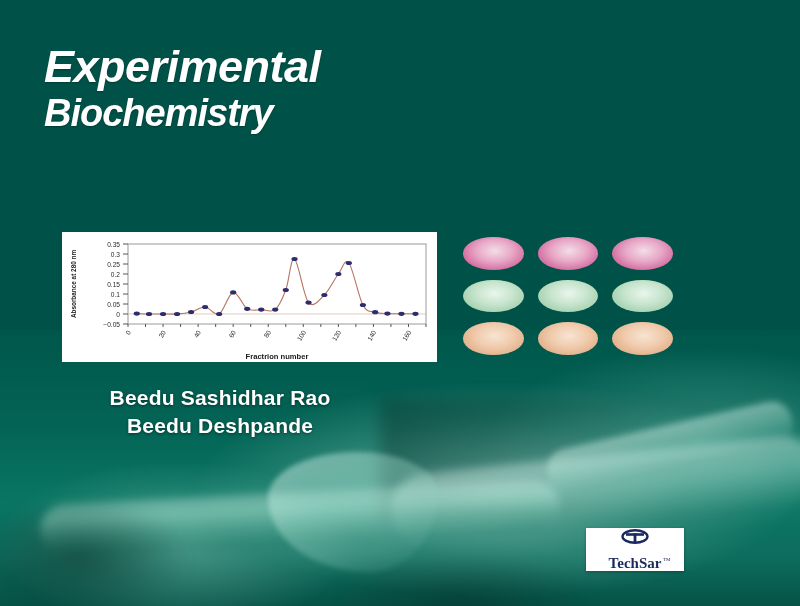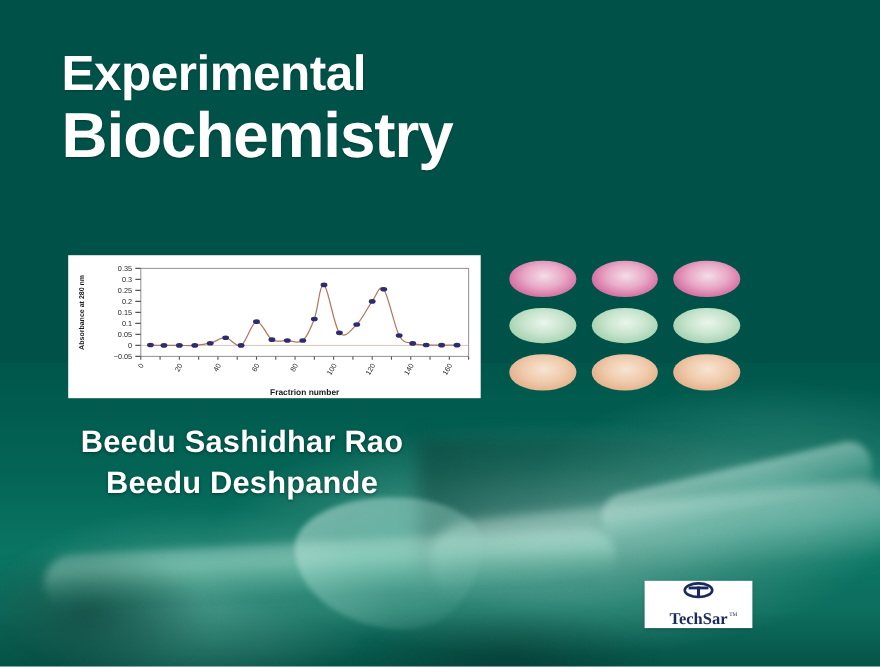--- a/index.html
+++ b/index.html
@@ -103,36 +103,37 @@
     top: 398px;
     width: 420px;
     height: 120px;
     background: linear-gradient(120deg, rgba(12,60,54,0.55) 0%, rgba(12,60,54,0.1) 60%, rgba(12,60,54,0) 100%);
     filter: blur(8px);
   }
 
   
   .title-block {
     position: absolute;
-    left: 56px;
+    left: 44px;
     top: 44px;
     width: 690px;
+    font-style: italic;
   }
   .t-line1 {
     color: #ffffff;
     font-size: 45px;
     font-weight: bold;
     line-height: 1.02;
     letter-spacing: -0.5px;
     margin: 0;
     text-shadow: 0 1px 2px rgba(0,0,0,0.28);
   }
   .t-line2 {
     color: #ffffff;
-    font-size: 58px;
+    font-size: 38px;
     font-weight: bold;
     line-height: 1.04;
     letter-spacing: -1px;
     margin: 4px 0 0 0;
     text-shadow: 0 1px 2px rgba(0,0,0,0.28);
   }
   .t-line3 {
     color: #f2e41c;
     font-size: 38px;
     font-weight: bold;
@@ -183,21 +184,21 @@
   
   .authors {
     position: absolute;
     left: 0;
     top: 384px;
     width: 440px;
     text-align: center;
   }
   .author {
     color: #ffffff;
-    font-size: 28px;
+    font-size: 21px;
     font-weight: bold;
     line-height: 1.32;
     letter-spacing: 0.2px;
     text-shadow: 0 1px 3px rgba(0,0,0,0.45);
   }
 
   
   .logo-box {
     position: absolute;
     left: 586px;

